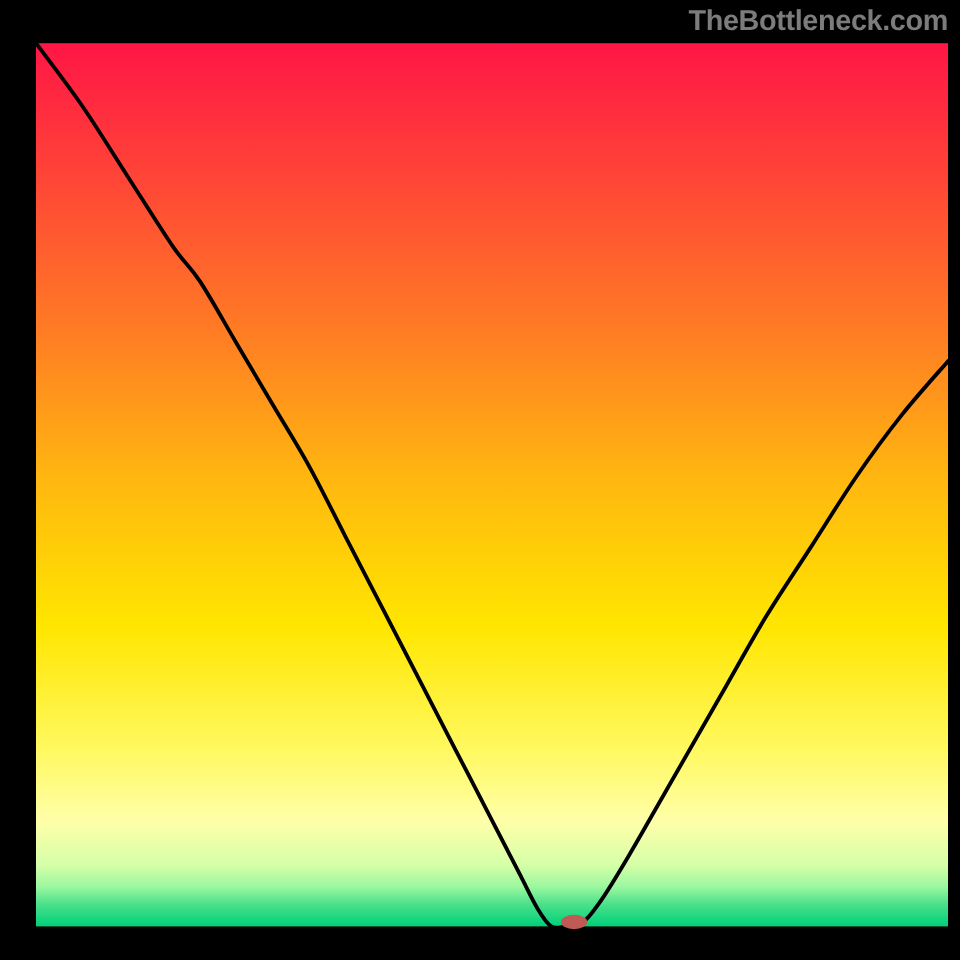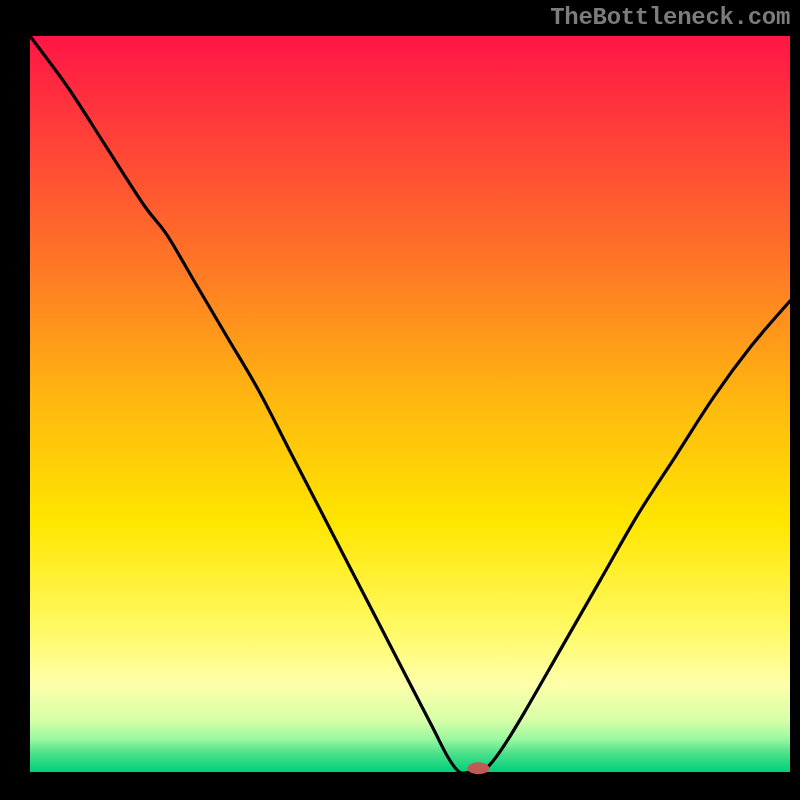--- a/index.html
+++ b/index.html
@@ -15,21 +15,21 @@
     left: 0;
     top: 0;
     width: 800px;
     height: 800px;
     background: #000;
   }
   .watermark {
     position: absolute;
     top: 4px;
     right: 10px;
-    font-family: Liberation Mono, monospace;
+    font-family: Liberation Sans, sans-serif;
     font-size: 24px;
     font-weight: 600;
     color: #7c7c7c;
     letter-spacing: -0.3px;
   }
   svg.plot {
     position: absolute;
     left: 0;
     top: 0;
   }

